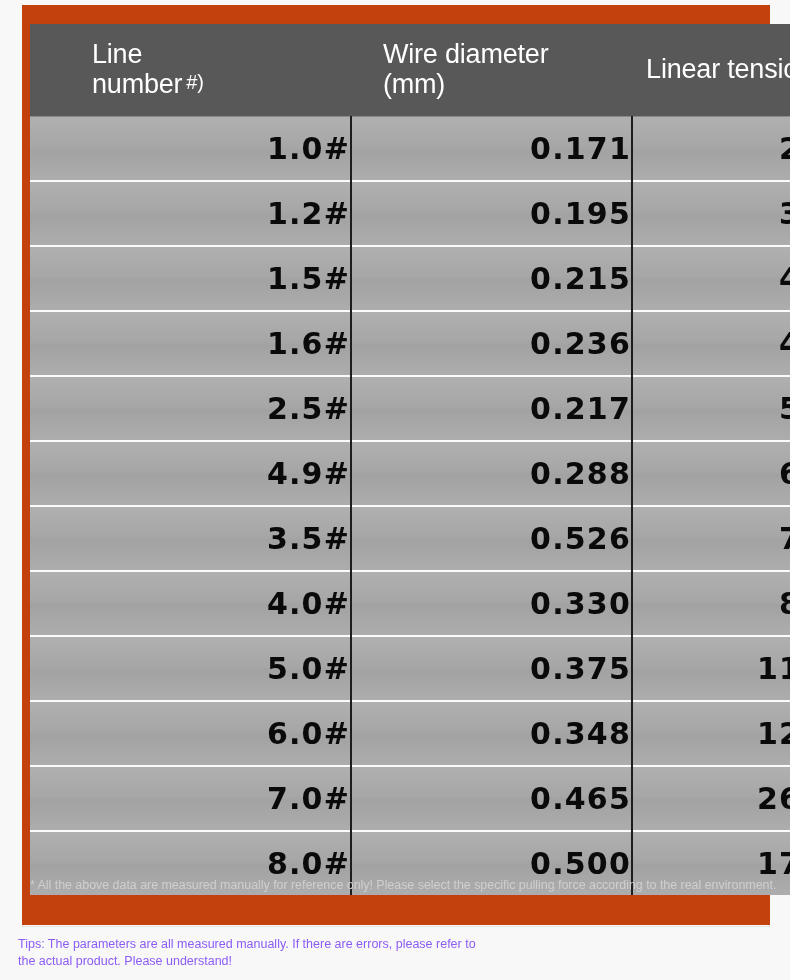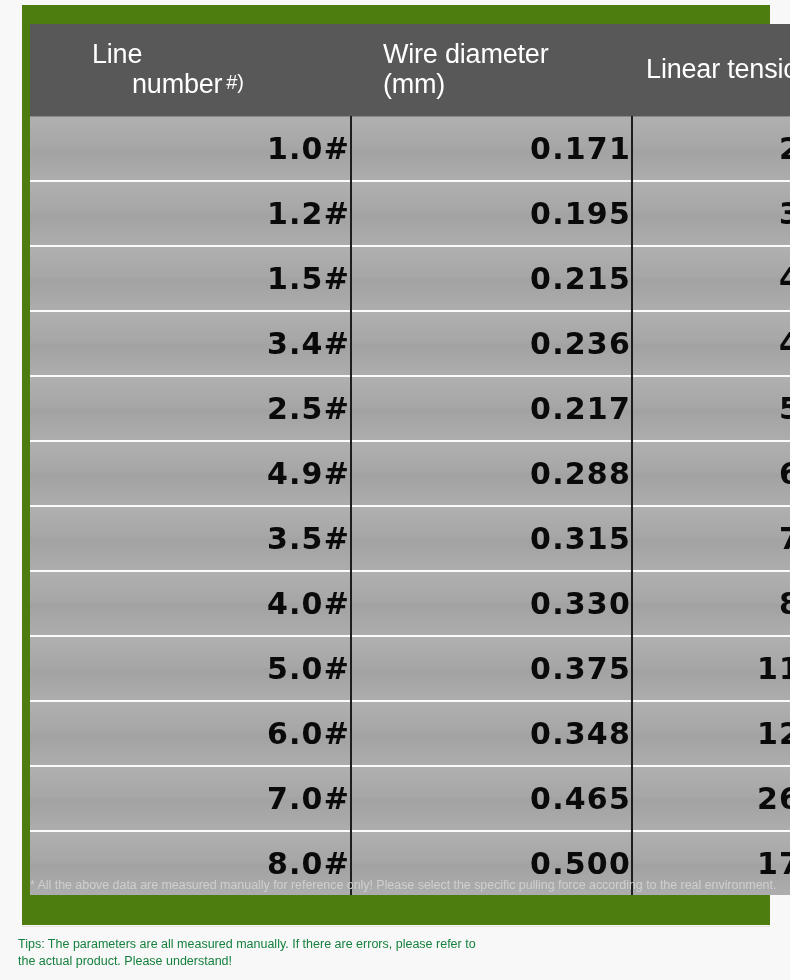--- a/index.html
+++ b/index.html
@@ -15,21 +15,21 @@
     position: relative;
   }
 
   
   #panel {
     position: absolute;
     left: 22px;
     top: 5px;
     width: 748px;
     height: 920px;
-    background: #4d7c0f;
+    background: #c2410c;
     box-sizing: border-box;
     padding: 0;
   }
 
   
   #table-wrap {
     position: absolute;
     left: 8px;
     top: 19px;
     width: 732px;
@@ -55,21 +55,21 @@
     vertical-align: middle;
     text-align: center;
     border: none;
     letter-spacing: -0.2px;
   }
   table.spec thead th.col-line   { width: 253px; text-align: left;   padding-left: 62px; }
   table.spec thead th.col-dia    { width: 243px; text-align: left;   padding-left: 32px; }
   table.spec thead th.col-ten    { width: 236px; text-align: center; }
 
   .hdr-line-a { display: inline; }
-  .hdr-line-b { display: inline; margin-left: 40px; }
+  .hdr-line-b { display: inline; }
   .hdr-suffix {
     font-size: 20px;
     vertical-align: 4px;
     padding-left: 4px;
   }
 
   
   table.spec tbody td {
     height: 63px;
     text-align: right;
@@ -110,21 +110,21 @@
     height: 1px;
     background: #e3e3e3;
   }
 
   
   #tips {
     position: absolute;
     left: 18px;
     top: 936px;
     width: 470px;
-    color: #15803d;
+    color: #8b5cf6;
     font-size: 12.5px;
     line-height: 1.35;
     font-family: "Liberation Sans", sans-serif;
   }
 </style>
 </head>
 <body>
 
 <div id="panel">
 
@@ -153,37 +153,37 @@
             <td>1.2#</td>
             <td>0.195</td>
             <td>3.197</td>
           </tr>
           <tr>
             <td>1.5#</td>
             <td>0.215</td>
             <td>4.224</td>
           </tr>
           <tr>
-            <td>3.4#</td>
+            <td>1.6#</td>
             <td>0.236</td>
             <td>4.481</td>
           </tr>
           <tr>
             <td>2.5#</td>
             <td>0.217</td>
             <td>5.516</td>
           </tr>
           <tr>
             <td>4.9#</td>
             <td>0.288</td>
             <td>6.746</td>
           </tr>
           <tr>
             <td>3.5#</td>
-            <td>0.315</td>
+            <td>0.526</td>
             <td>7.984</td>
           </tr>
           <tr>
             <td>4.0#</td>
             <td>0.330</td>
             <td>8.864</td>
           </tr>
           <tr>
             <td>5.0#</td>
             <td>0.375</td>

